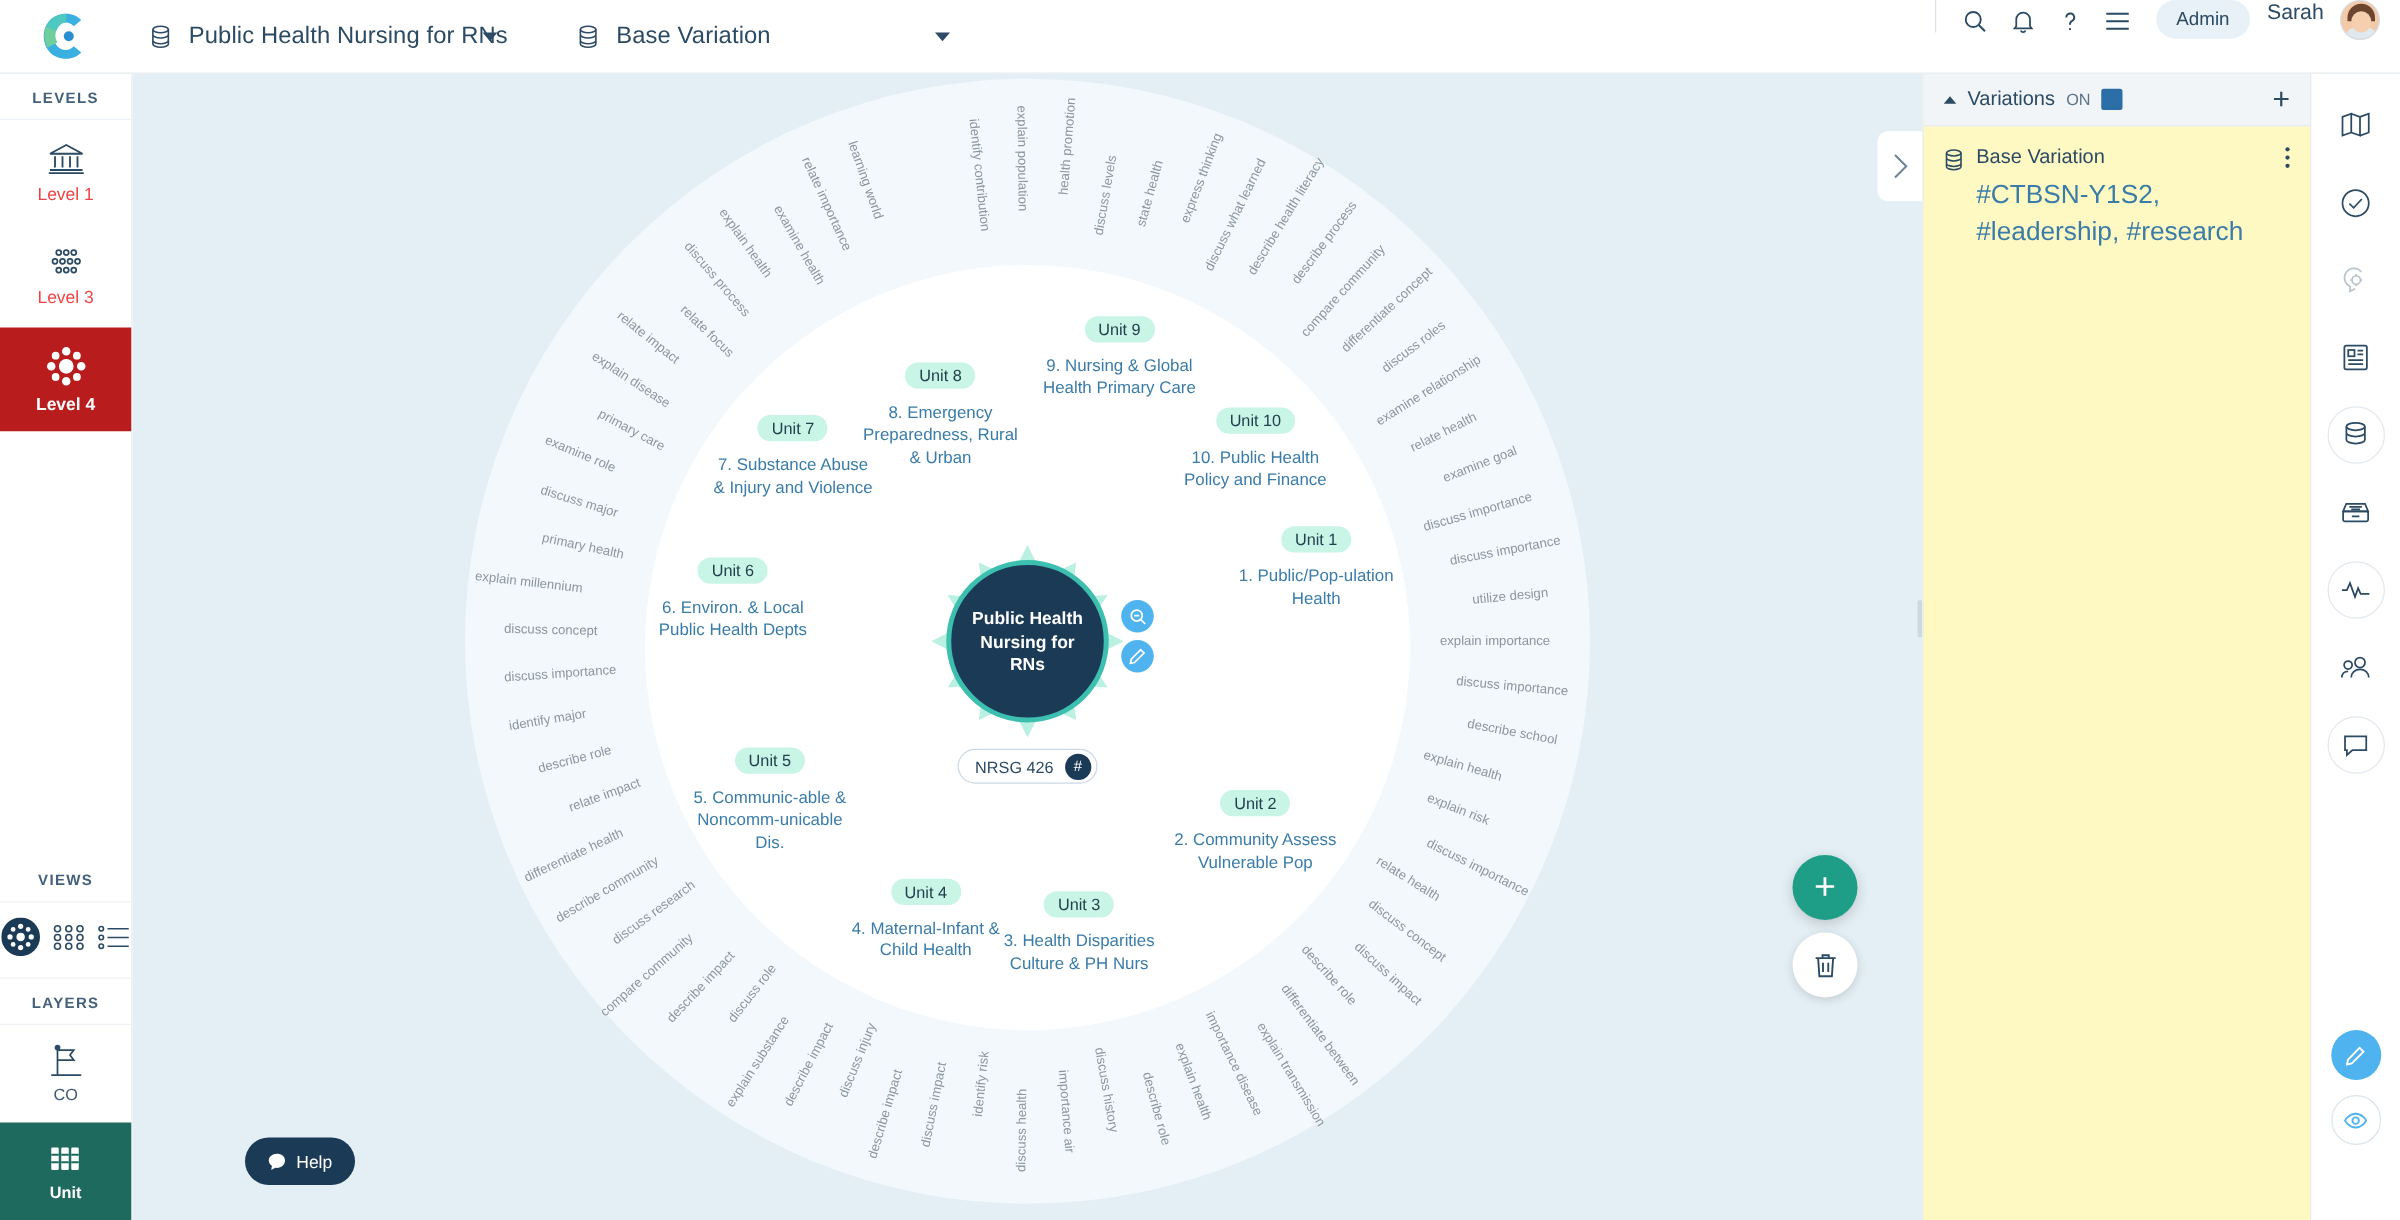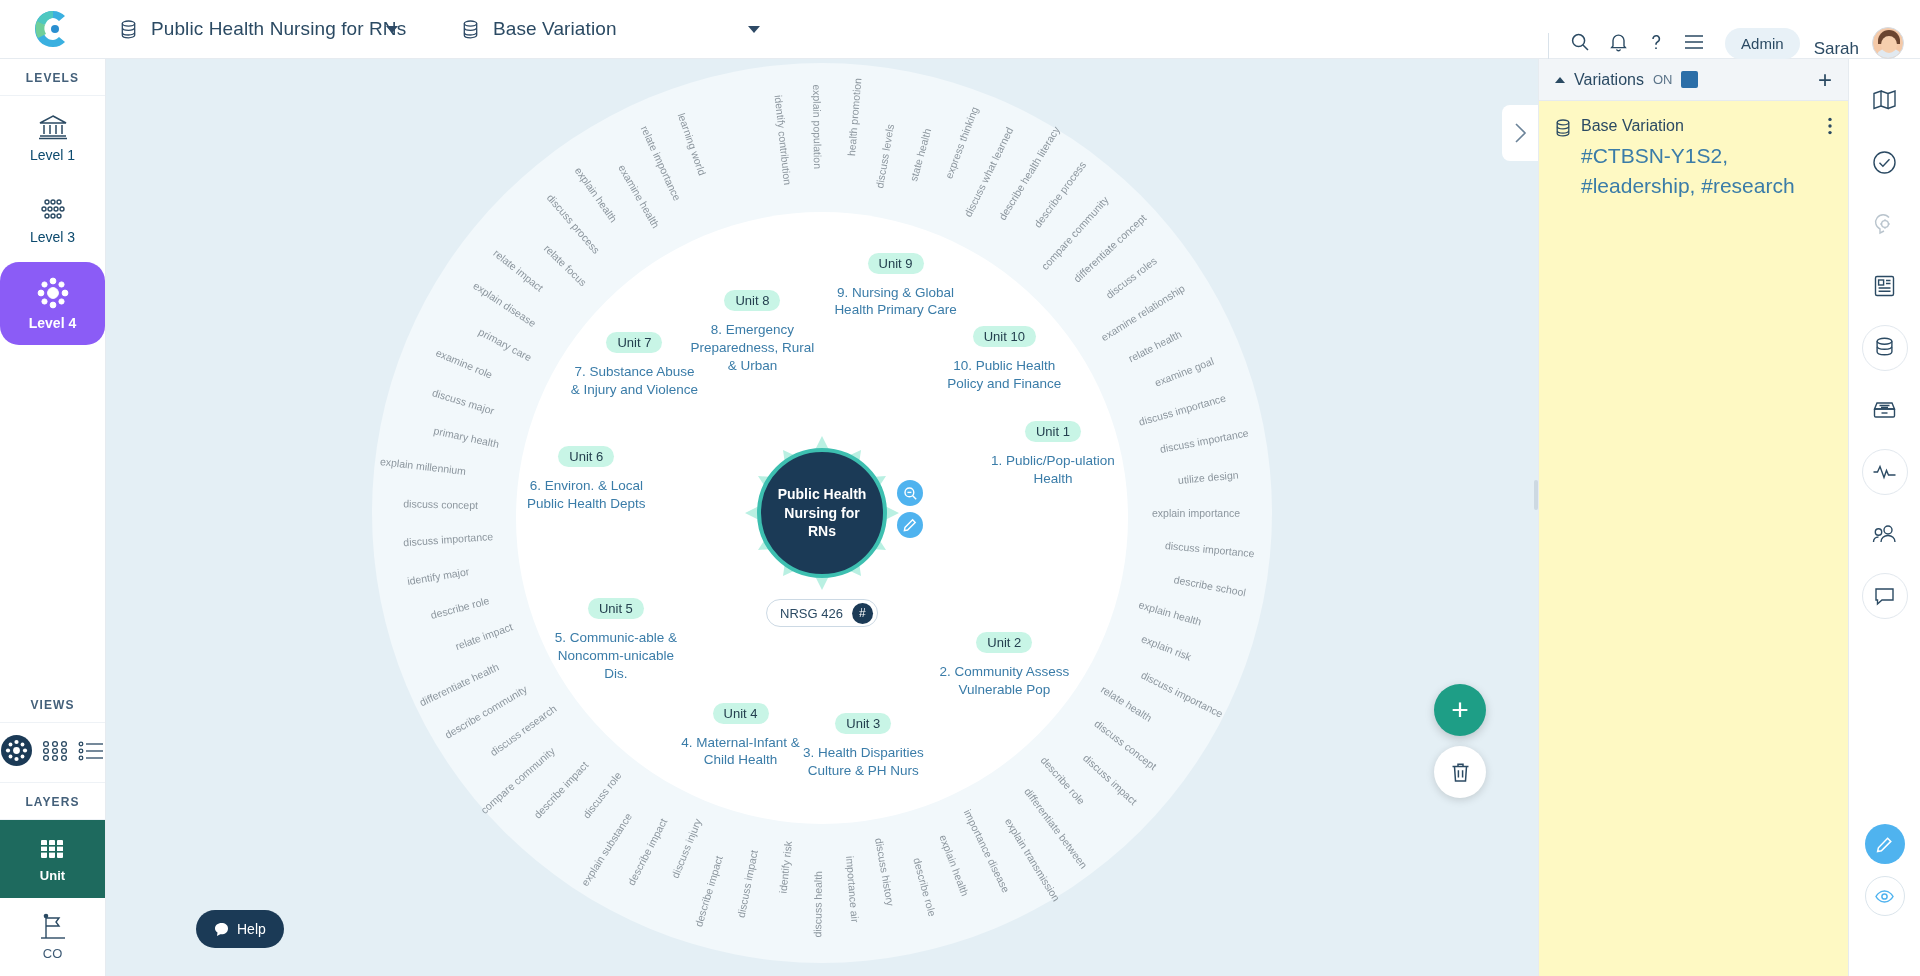--- a/index.html
+++ b/index.html
@@ -33,21 +33,21 @@
     width: 0; height: 0; border-left: 6px solid transparent; border-right: 6px solid transparent;
     border-top: 7px solid #2e4a66; margin-left: 18px;
   }
   .sel1 { width: 310px; }
   .sel1 .caret { position: absolute; right: 18px; }
   .sel2 { width: 330px; margin-left: 32px; }
   .sel2 .caret { position: absolute; right: 18px; }
 
   .topbar-right {
     position: absolute; right: 0; top: 0; height: 59px;
-    display: flex; align-items: flex-end; padding-right: 16px; gap: 4px;
+    display: flex; align-items: flex-start; padding-right: 16px; gap: 4px;
   }
   .tb-divider { width: 1px; height: 26px; background: #d9e2ea; margin-right: 10px; }
   .tb-icon {
     width: 34px; height: 34px; display: flex; align-items: center; justify-content: center;
     color: #2b4a63; cursor: pointer; border-radius: 5px;
   }
   .admin-pill {
     background: #e8f1f7; color: #2b4a63; font-size: 15px;
     padding: 7px 16px; border-radius: 17px; margin: 0 10px; cursor: pointer;
   }
@@ -67,22 +67,22 @@
     display: flex; flex-direction: column;
   }
   .rail-head {
     font-size: 12px; letter-spacing: 1.1px; color: #44607a; font-weight: bold;
     text-align: center; padding: 12px 0 10px; border-bottom: 1px solid #eef2f6;
   }
   .rail-item {
     height: 83px; display: flex; flex-direction: column; align-items: center;
     justify-content: center; gap: 6px; cursor: pointer; color: #2b4a63;
   }
-  .rail-item .rail-label { font-size: 14px; color: #0c4a6e; }
-  .rail-item.active { background: #8b5cf6; border-radius: 19px; }
+  .rail-item .rail-label { font-size: 14px; color: #ef4444; }
+  .rail-item.active { background: #b91c1c; }
   .rail-item.active .rail-label { color: #fff; font-weight: bold; }
   .rail-item.active svg { stroke: #fff; fill: #fff; }
   .rail-spacer { flex: 1; }
   .views-row {
     display: flex; align-items: center; justify-content: center; gap: 9px;
     padding: 12px 0; border-bottom: 1px solid #eef2f6;
   }
   .views-row > div { cursor: pointer; }
   .layer-item {
     height: 78px; display: flex; flex-direction: column; align-items: center;
@@ -393,43 +393,43 @@
           <circle cx="3" cy="12" r="1.8"></circle>
             <path d="M8 12h17"></path>
           <circle cx="3" cy="19" r="1.8"></circle>
             <path d="M8 19h17"></path>
         </svg>
       </div>
     </div>
 
     <div class="rail-head">LAYERS</div>
 
+    <div class="layer-item">
+      <svg width="32" height="28" viewBox="0 0 32 28" fill="none" stroke="#2b4a63" stroke-width="1.4">
+        <path d="M9 25V4"></path>
+          <path d="M9 5h13l-3 4 3 4H9"></path>
+          <path d="M4 25h24"></path>
+        <circle cx="9" cy="3" r="1.6" fill="#2b4a63"></circle>
+      </svg>
+      <div class="rail-label">CO</div>
+    </div>
+
     <div class="layer-item active">
       <svg width="34" height="28" viewBox="0 0 34 28" fill="#ffffff">
         <rect x="5" y="5" width="6" height="18" rx="1"></rect>
         <rect x="13" y="5" width="6" height="18" rx="1"></rect>
         <rect x="21" y="5" width="6" height="18" rx="1"></rect>
         <rect x="5" y="10" width="6" height="1.6" fill="#1e6a5e"></rect>
         <rect x="13" y="10" width="6" height="1.6" fill="#1e6a5e"></rect>
         <rect x="21" y="10" width="6" height="1.6" fill="#1e6a5e"></rect>
         <rect x="5" y="16" width="6" height="1.6" fill="#1e6a5e"></rect>
         <rect x="13" y="16" width="6" height="1.6" fill="#1e6a5e"></rect>
         <rect x="21" y="16" width="6" height="1.6" fill="#1e6a5e"></rect>
       </svg>
       <div class="rail-label">Unit</div>
-    </div>
-
-    <div class="layer-item">
-      <svg width="32" height="28" viewBox="0 0 32 28" fill="none" stroke="#2b4a63" stroke-width="1.4">
-        <path d="M9 25V4"></path>
-          <path d="M9 5h13l-3 4 3 4H9"></path>
-          <path d="M4 25h24"></path>
-        <circle cx="9" cy="3" r="1.6" fill="#2b4a63"></circle>
-      </svg>
-      <div class="rail-label">CO</div>
     </div>
   </div>
 
   <div class="canvas">
     <div class="ring-outer"></div>
     <div class="ring-inner"></div>
 
     <div id="outcome-layer">
         <div class="outcome" style="text-align: right; left: 681.506px; top: 125.808px; transform: translate(-100%, -50%) rotate(84deg); transform-origin: 100% 50%;">identify contribution</div>
         <div class="outcome" style="text-align: right; left: 711.997px; top: 110.023px; transform: translate(-100%, -50%) rotate(89.3333deg); transform-origin: 100% 50%;">explain population</div>

